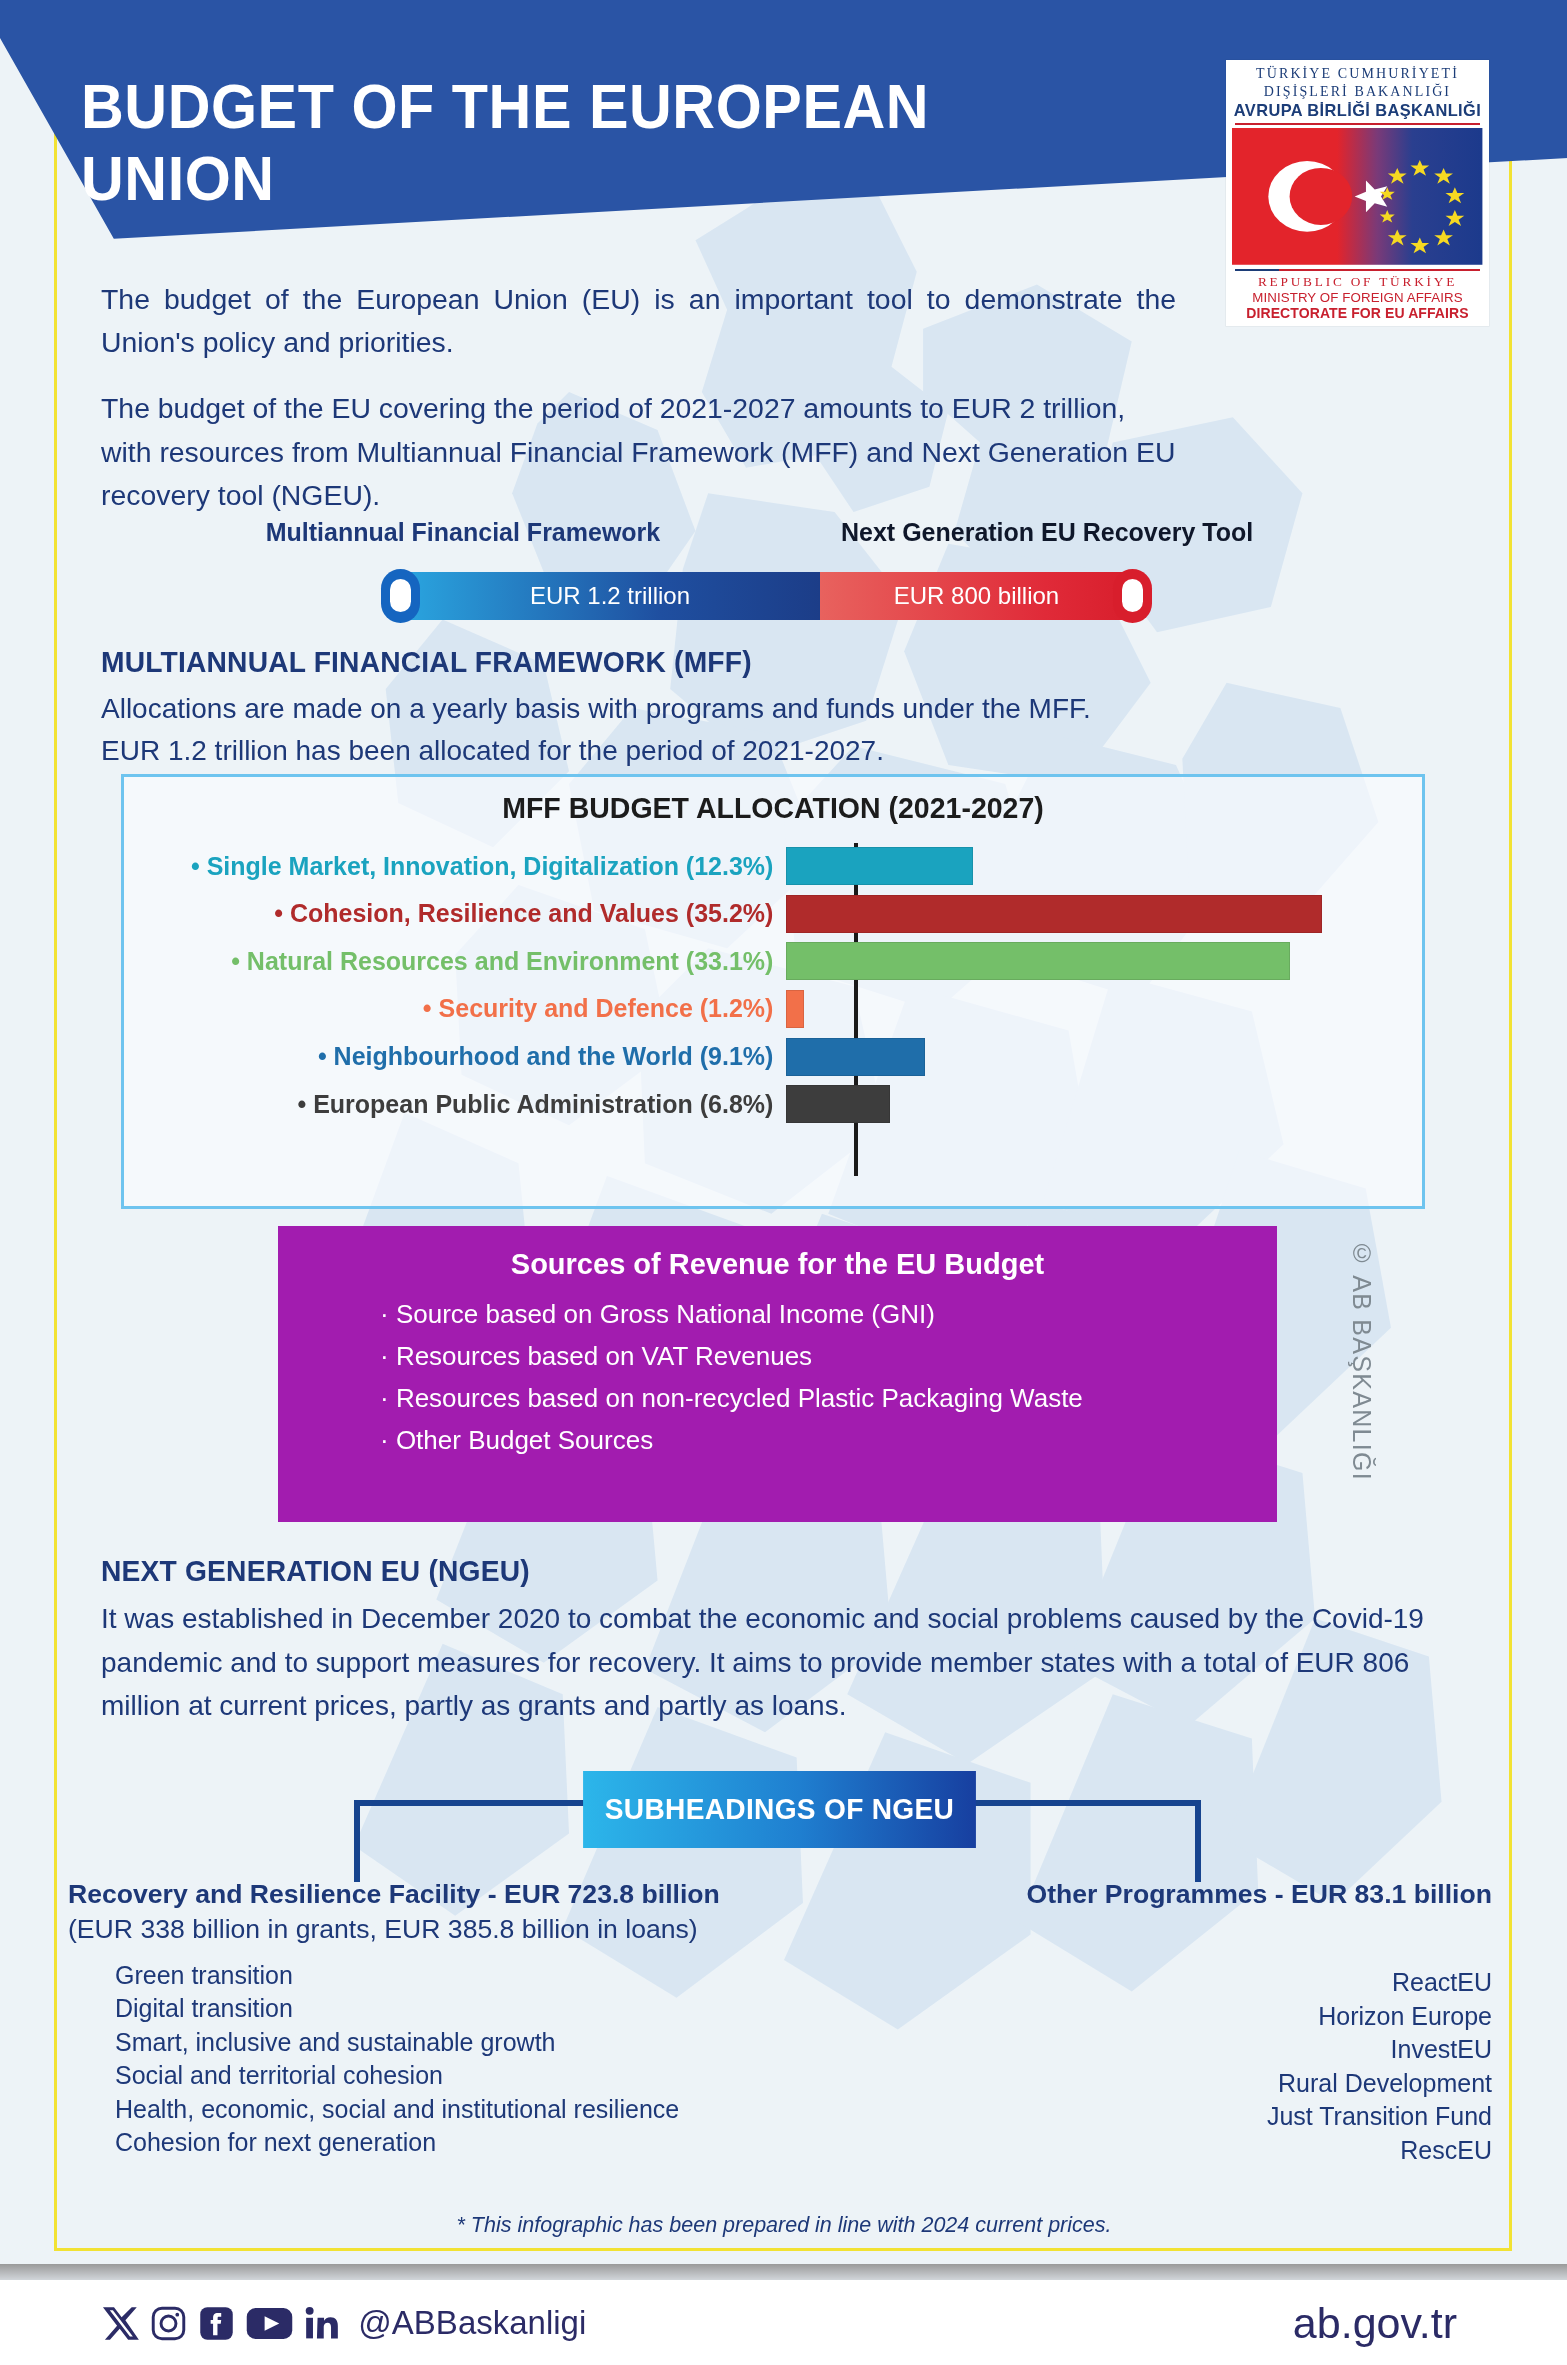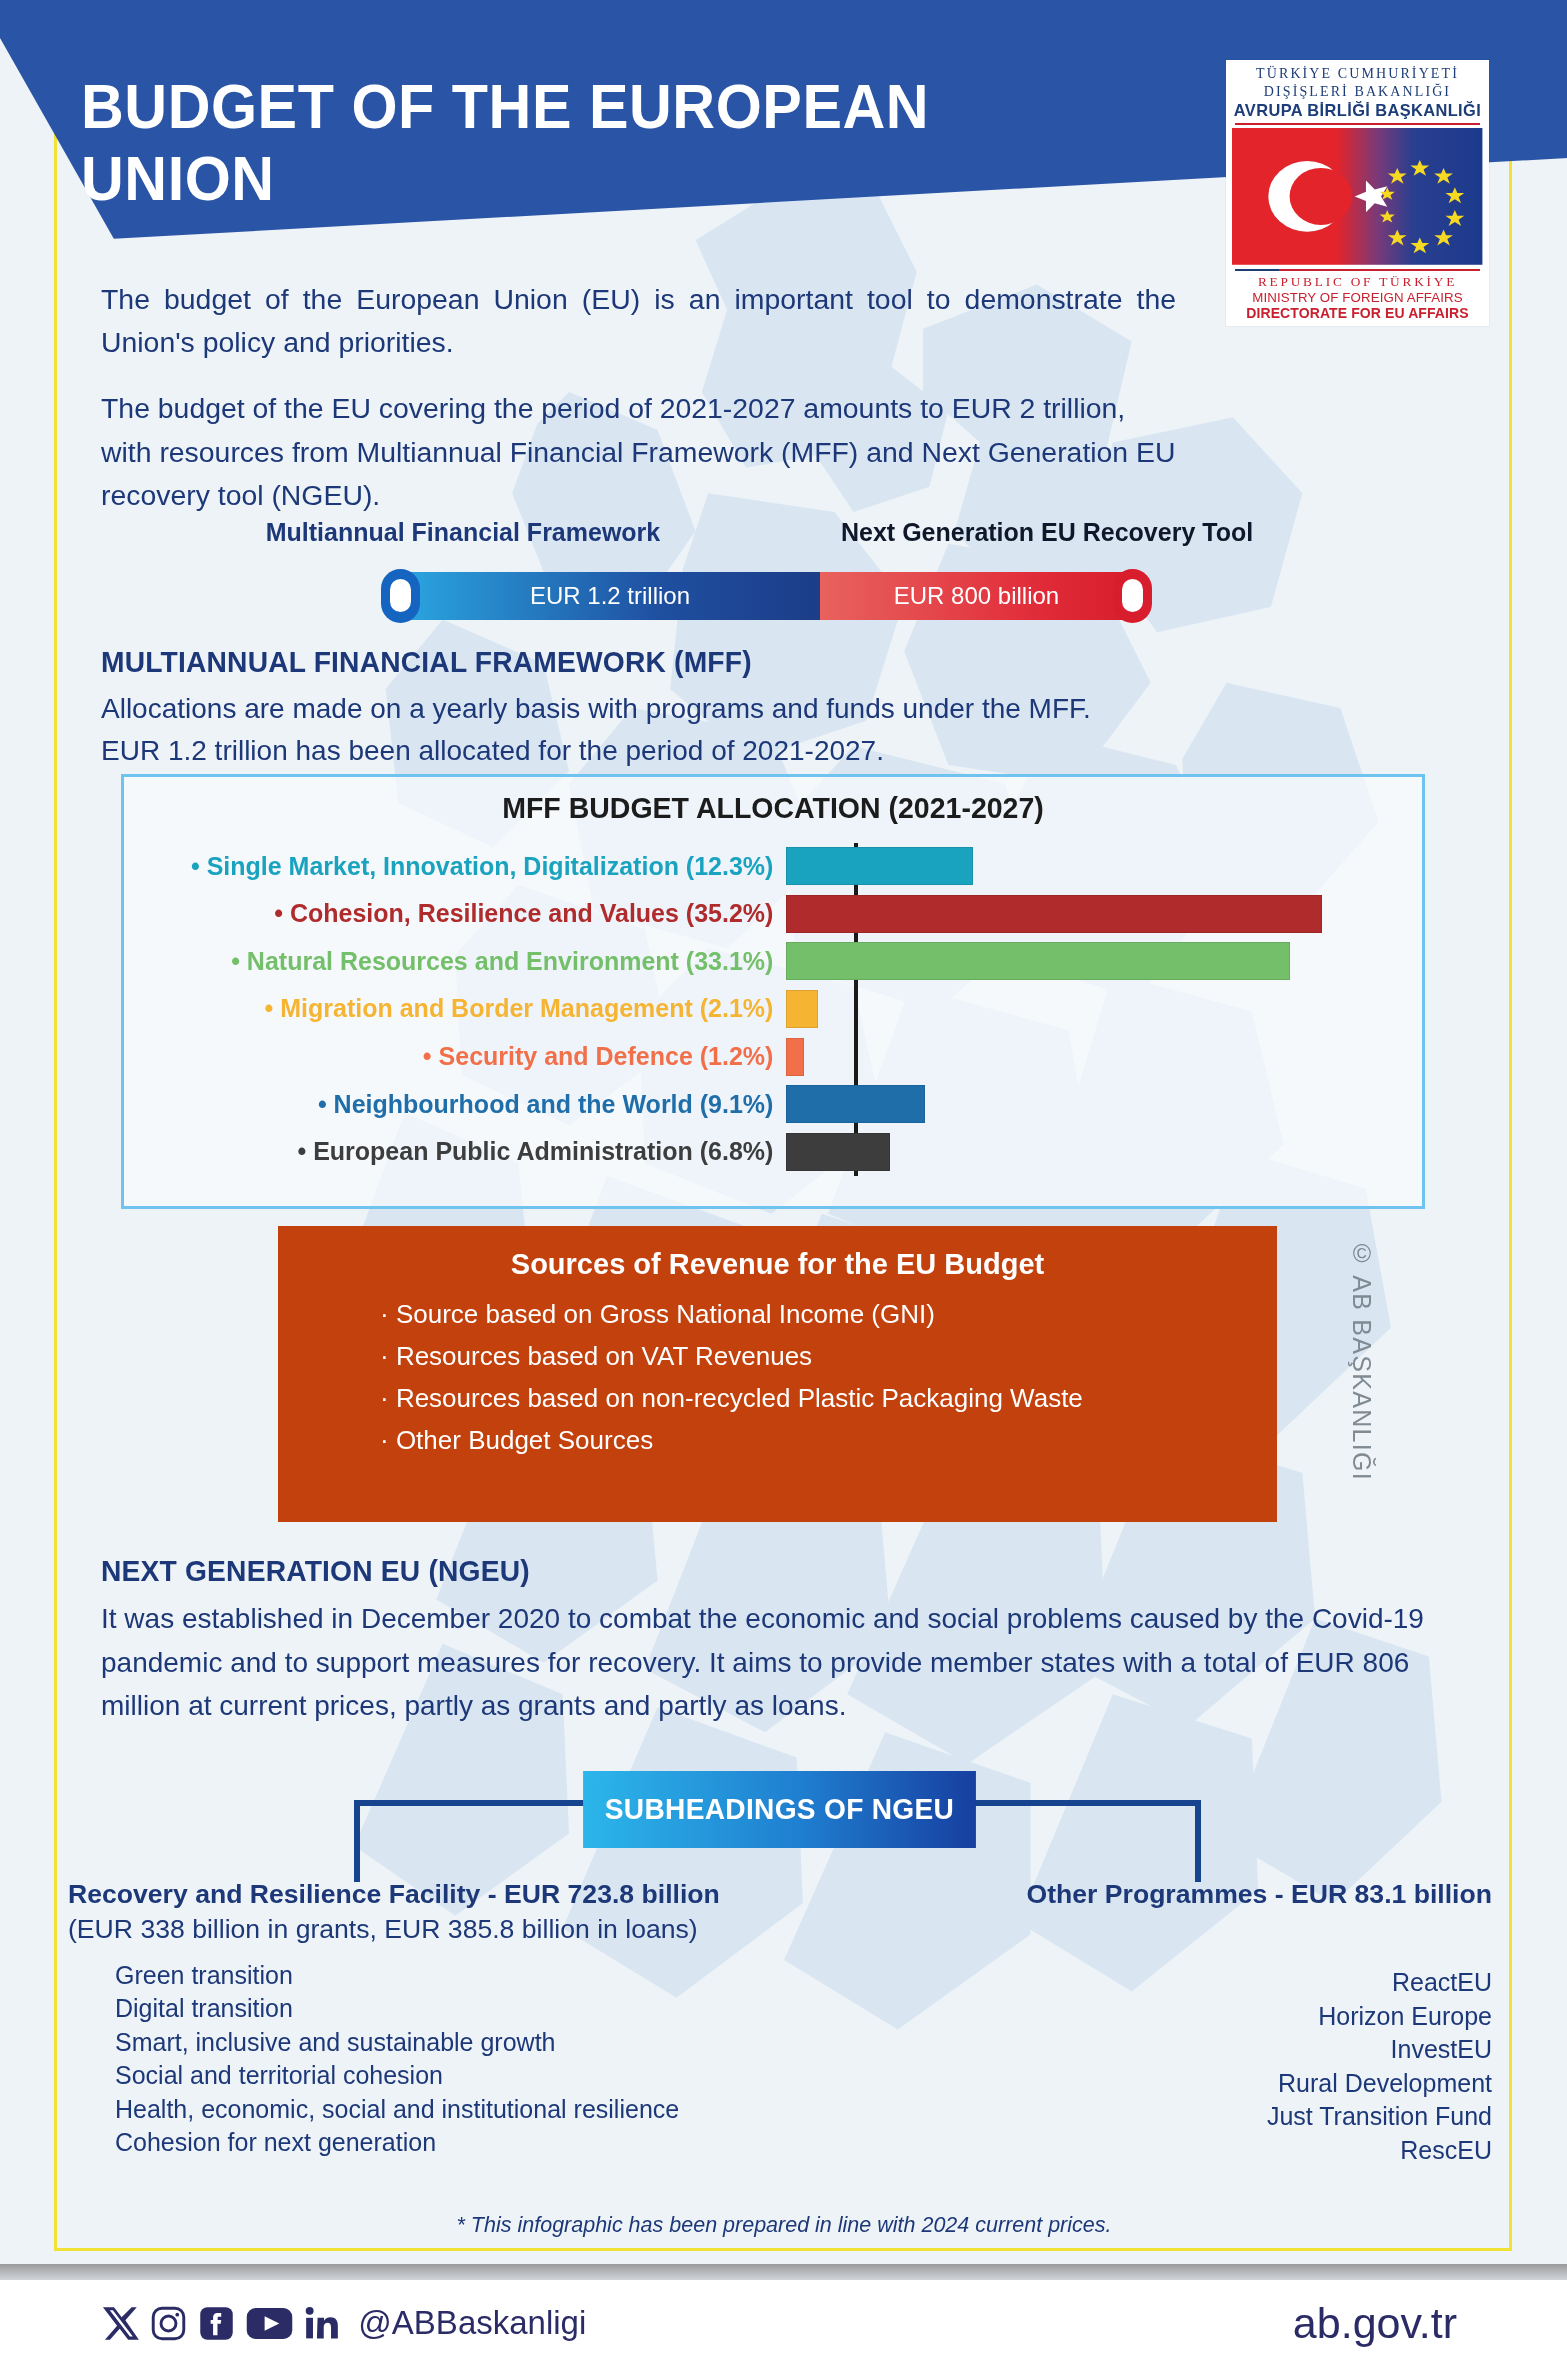--- a/index.html
+++ b/index.html
@@ -173,21 +173,21 @@
   .row-label {
     width: 662px; text-align: right; padding-right: 12.6px;
     font-size: 25px; font-weight: 700; white-space: nowrap;
   }
   .row-bar { height: 38px; border: 1.3px solid rgba(0,0,0,0.10); }
 
   
   .revenue {
     position: absolute; left: 278px; top: 1226px;
     width: 999px; height: 296px;
-    background: #c2410c; z-index: 5;
+    background: #a21caf; z-index: 5;
     padding: 21.5px 0 0 0;
     color: #fff;
   }
   .rev-title {
     text-align: center; font-size: 29px; font-weight: 700; margin-bottom: 12.6px;
   }
   .rev-list { padding-left: 102px; }
   .rev-item { font-size: 26px; line-height: 1.62; }
 
   .copyright {
@@ -385,24 +385,20 @@
           </div>
           <div class="row">
             <div class="row-label" style="color: rgb(176, 43, 43);">• Cohesion, Resilience and Values (35.2%)</div>
             <div class="row-bar" style="width: 536px; background: rgb(176, 43, 43);"></div>
           </div>
           <div class="row">
             <div class="row-label" style="color: rgb(116, 191, 105);">• Natural Resources and Environment (33.1%)</div>
             <div class="row-bar" style="width: 504px; background: rgb(116, 191, 105);"></div>
           </div>
           <div class="row">
-            <div class="row-label" style="color: rgb(246, 180, 51);">• Migration and Border Management (2.1%)</div>
-            <div class="row-bar" style="width: 32px; background: rgb(246, 180, 51);"></div>
-          </div>
-          <div class="row">
             <div class="row-label" style="color: rgb(242, 112, 73);">• Security and Defence (1.2%)</div>
             <div class="row-bar" style="width: 18.3px; background: rgb(242, 112, 73);"></div>
           </div>
           <div class="row">
             <div class="row-label" style="color: rgb(31, 110, 170);">• Neighbourhood and the World (9.1%)</div>
             <div class="row-bar" style="width: 139px; background: rgb(31, 110, 170);"></div>
           </div>
           <div class="row">
             <div class="row-label" style="color: rgb(61, 61, 61);">• European Public Administration (6.8%)</div>
             <div class="row-bar" style="width: 104px; background: rgb(61, 61, 61);"></div>

